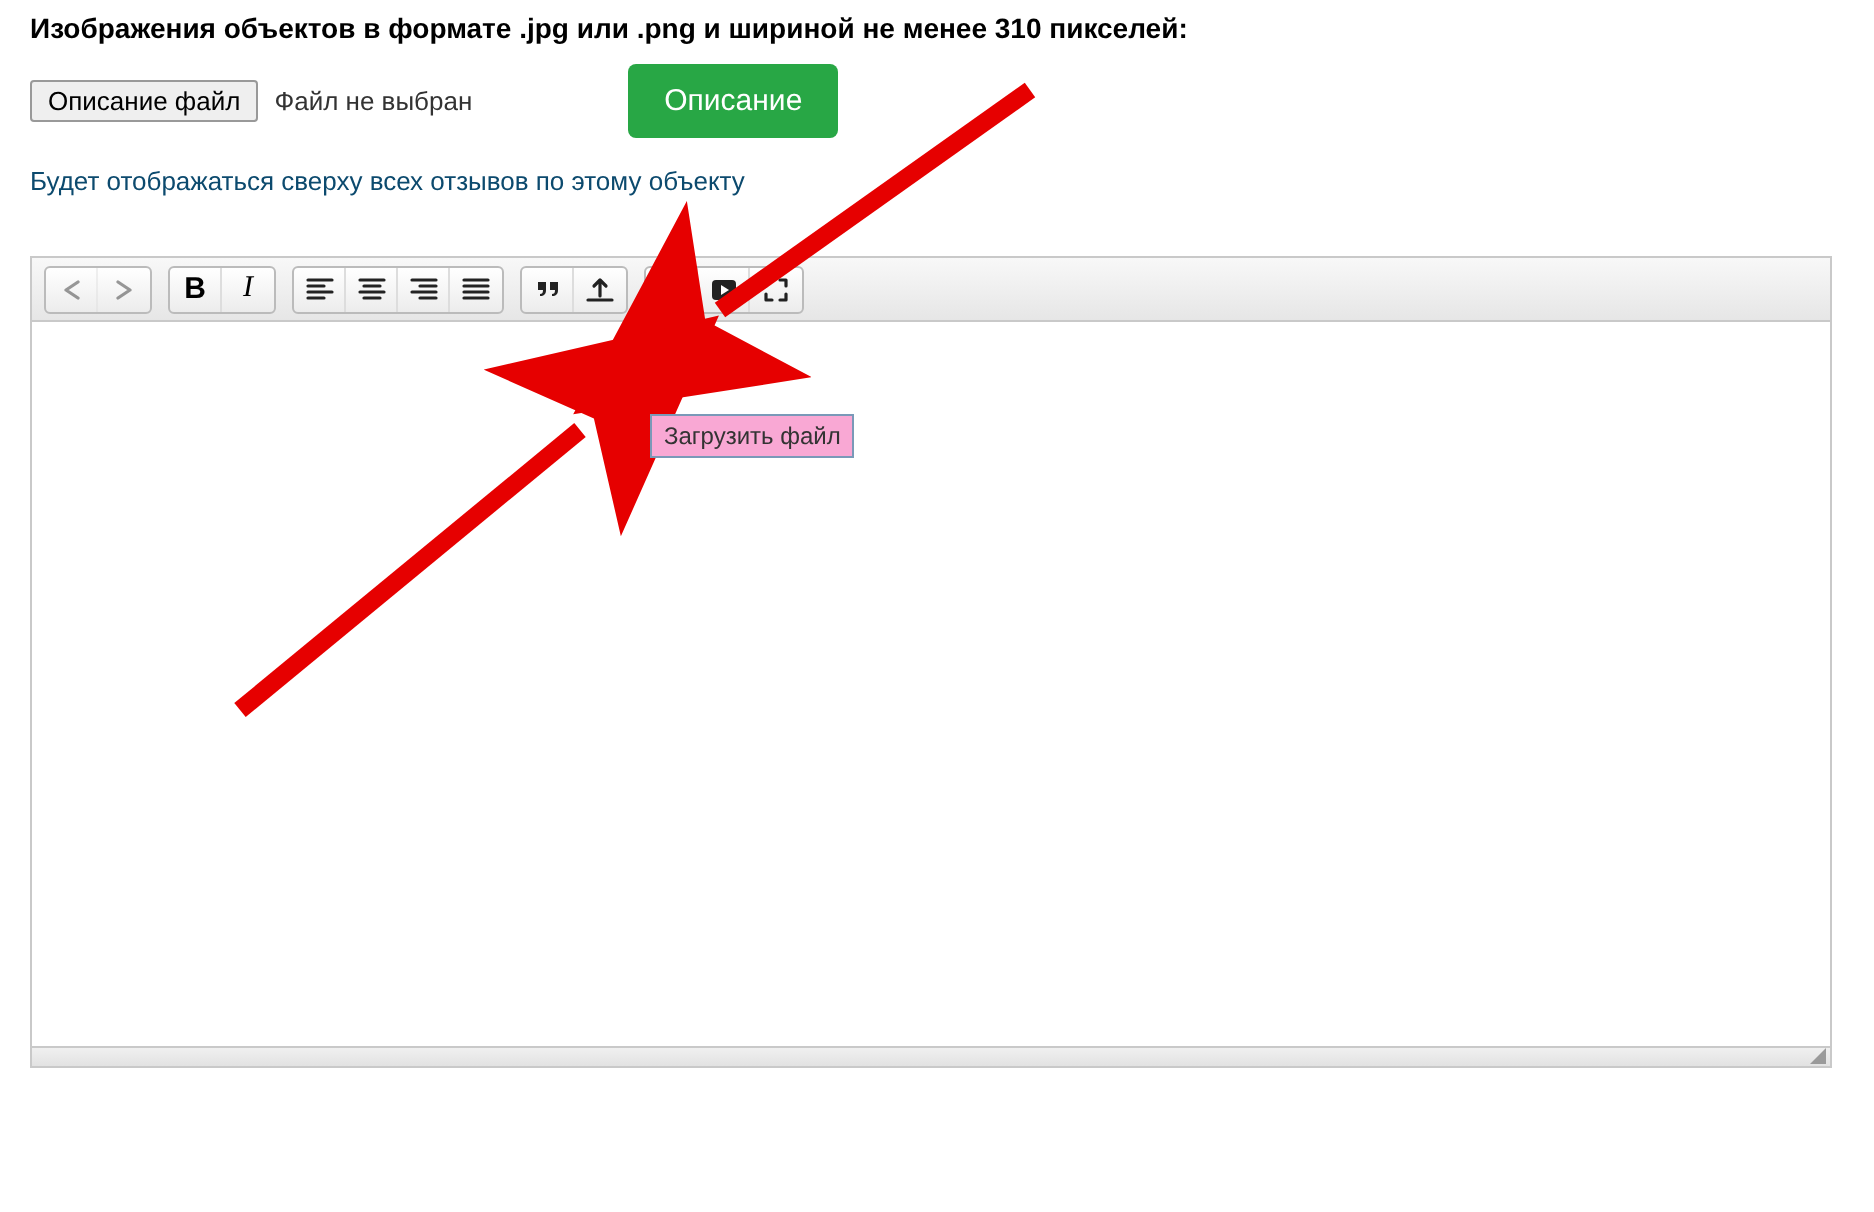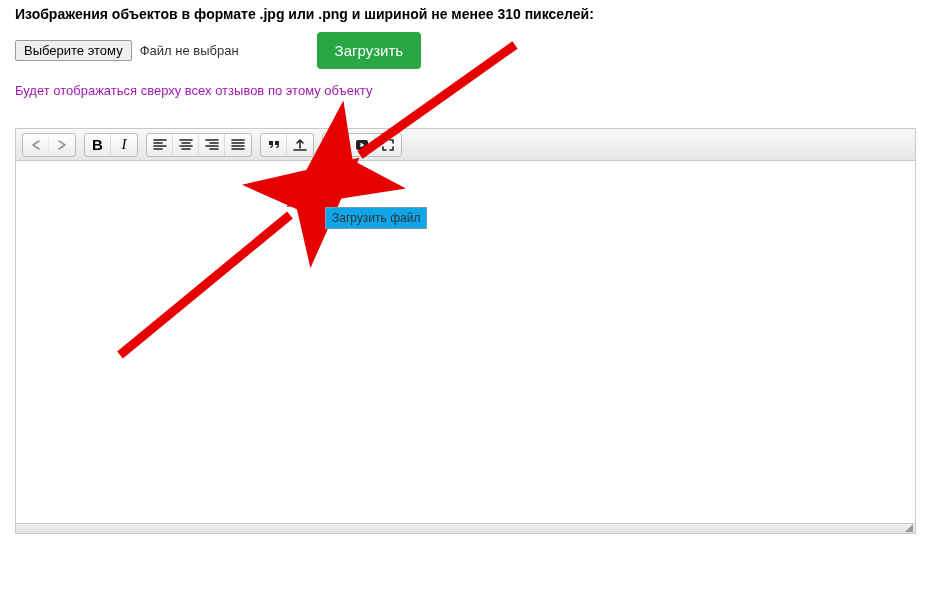--- a/index.html
+++ b/index.html
@@ -47,21 +47,21 @@
     font-size: 15px;
     color: #fff;
     background: #28a745;
     border: none;
     padding: 10px 18px;
     border-radius: 4px;
     margin-left: 70px;
     cursor: pointer;
   }
   .hint {
-    color: #a21caf;
+    color: #0c4a6e;
     font-size: 13px;
     margin-bottom: 30px;
   }
   .desc-label {
     font-weight: bold;
     margin-bottom: 12px;
   }
   .req { color: red; }
   .editor-wrap {
     border: 1px solid #c9c9c9;
@@ -114,21 +114,21 @@
     right: 2px;
     bottom: 1px;
     width: 0; height: 0;
     border-left: 8px solid transparent;
     border-bottom: 8px solid #9a9a9a;
   }
   .tooltip {
     position: absolute;
     left: 325px;
     top: 207px;
-    background: #0ea5e9;
+    background: #f9a8d4;
     border: 1px solid #7a99b8;
     font-family: Arial, sans-serif;
     font-size: 12px;
     padding: 3px 6px;
     color: #333;
     z-index: 50;
   }
   .arrows {
     position: absolute;
     left: 0; top: 0;
@@ -141,23 +141,23 @@
   .tb-icon-fill { fill:#222; }
   .tb-disabled { opacity:0.45; }
 </style>
 </head>
 <body>
 
 <div class="content">
   <div class="label-row">Изображения объектов в формате .jpg или .png и шириной не менее 310 пикселей:</div>
 
   <div class="upload-row">
-    <button class="file-btn">Выберите этому</button>
+    <button class="file-btn">Описание файл</button>
     <span class="file-status">Файл не выбран</span>
-    <button class="green-btn">Загрузить</button>
+    <button class="green-btn">Описание</button>
   </div>
 
   <div class="hint">Будет отображаться сверху всех отзывов по этому объекту</div>
 
 
   <div class="editor-wrap">
     <div class="toolbar">
 
       <div class="tb-group">
         <div class="tb-btn tb-disabled">

